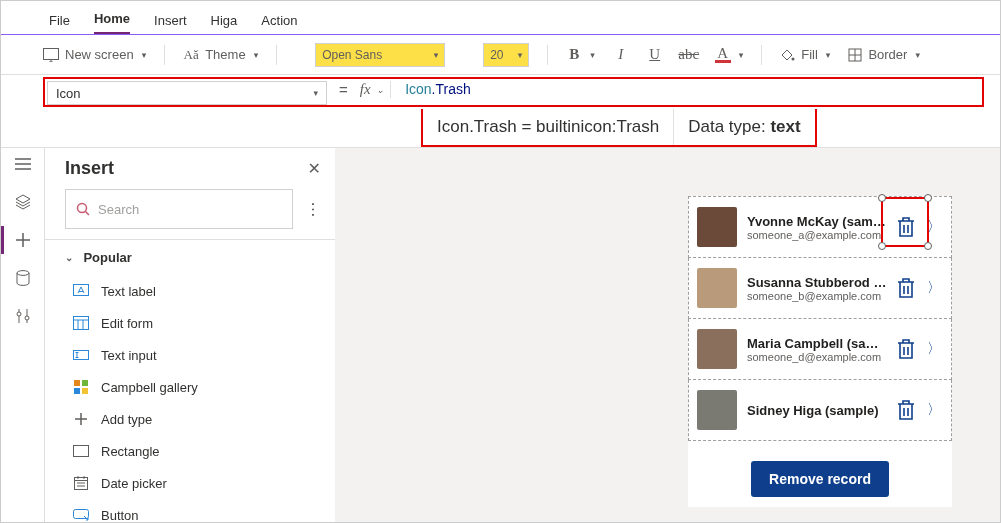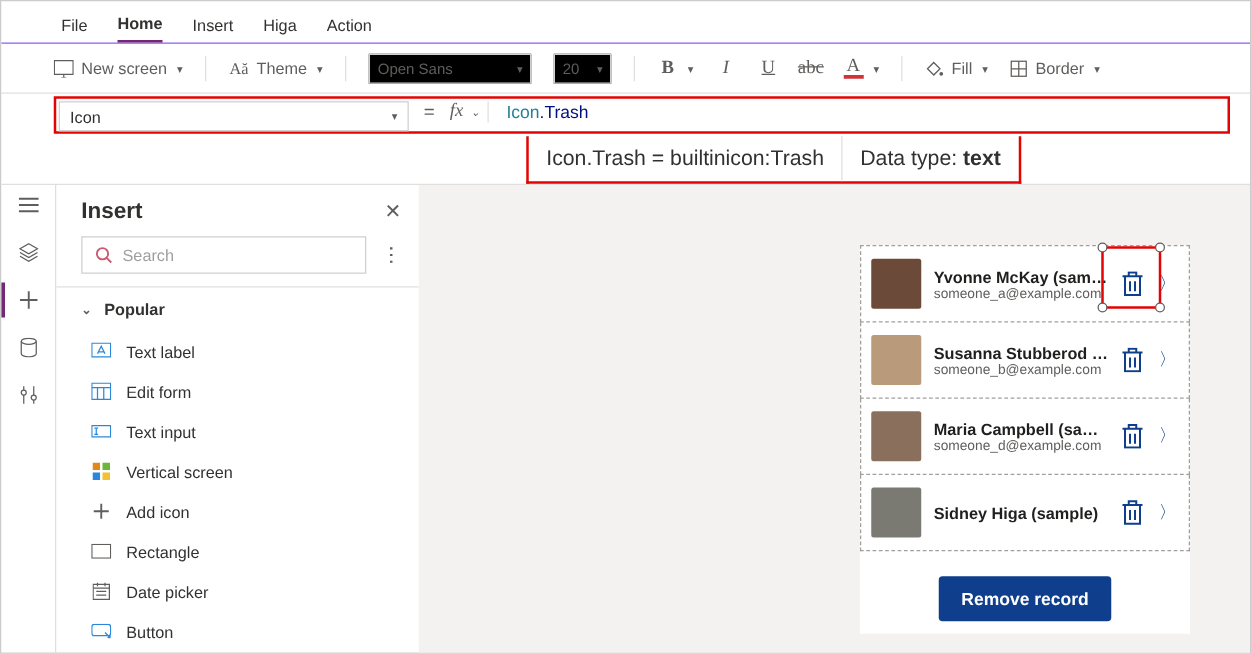--- a/index.html
+++ b/index.html
@@ -5,21 +5,21 @@
   * { box-sizing: border-box; margin: 0; padding: 0; font-family: "Segoe UI", Tahoma, sans-serif; }
   body { width: 1001px; height: 523px; overflow: hidden; background: #fff; border: 1px solid #ccc; font-size: 13px; color: #323130; }
 
   .menubar { display: flex; gap: 24px; padding: 8px 20px 0 48px; height: 34px; border-bottom: 1px solid #8b5cf6; align-items: flex-end; }
   .menubar .tab { padding-bottom: 6px; cursor: pointer; }
   .menubar .tab.active { font-weight: 600; border-bottom: 2px solid #742774; text-align: right; }
 
   .ribbon { display: flex; align-items: center; height: 40px; padding: 0 16px 0 42px; gap: 18px; border-bottom: 1px solid #e1dfdd; color: #605e5c; }
   .ribbon .item { display: inline-flex; align-items: center; gap: 6px; cursor: pointer; }
   .ribbon .divider { width: 1px; height: 20px; background: #e1dfdd; }
-  .ribbon select, .ribbon .faux-input { border: 1px solid #d2d0ce; height: 24px; padding: 0 6px; background: #000000; color: #605e5c; font-size: 12px; }
+  .ribbon select, .ribbon .faux-input { border: 1px solid #d2d0ce; height: 24px; padding: 0 6px; background: #fde047; color: #605e5c; font-size: 12px; margin-left: 20px; }
   .fontfam { width: 130px; }
   .fontsize { width: 46px; }
   .txtfmt { display:inline-flex; width:16px; height:16px; align-items:center; justify-content:center; font-family: "Times New Roman", serif; font-size:15px; color:#605e5c; }
   .underline { text-decoration: underline; }
   .strike { text-decoration: line-through; }
   .chevdn { font-size: 9px; color: #605e5c; margin-left:2px; }
 
   .formulabar-area { border-bottom: 1px solid #e1dfdd; }
   .formulabar { display: flex; align-items: center; height: 34px; padding: 4px 16px 4px 42px; gap: 10px; }
   .red-box { border: 2px solid #e30303; padding: 2px; display: flex; align-items: flex-start; flex: 1; height: 30px; gap: 10px; }
@@ -38,21 +38,21 @@
   .main { display: flex; height: calc(100% - 34px - 40px - 34px - 36px); }
   .left-icons { width: 44px; border-right: 1px solid #e1dfdd; display:flex; flex-direction:column; padding-top:6px; align-items:center; gap: 18px; }
   .left-icons .icon { width:20px; height:20px; display:flex; align-items:center; justify-content:center; color:#605e5c; cursor:pointer; }
   .left-icons .icon.active::before { content:""; position:absolute; left:0; width:3px; height:28px; background:#742774; }
   .left-icons .iconwrap { position:relative; width:44px; display:flex; justify-content:center; }
 
   .insert-panel { width: 290px; }
   .insert-head { display:flex; align-items:center; justify-content:space-between; padding: 10px 14px 10px 20px; font-size:18px; font-weight:600; }
   .insert-head .xbtn { font-size:16px; font-weight:normal; color:#605e5c; cursor:pointer; }
   .search-row { display:flex; align-items:center; padding: 0 14px 10px 20px; gap:12px; }
-  .search-box { flex:1; height:30px; border:1px solid #d2d0ce; display:flex; align-items:center; padding:0 10px; gap:8px; color:#a19f9d; }
+  .search-box { flex:1; height:40px; border:1px solid #d2d0ce; display:flex; align-items:center; padding:0 10px; gap:8px; color:#a19f9d; }
   .kebab { color:#605e5c; cursor:pointer; font-size:16px; transform: rotate(90deg); }
 
   .tree { border-top:1px solid #e1dfdd; }
   .tree .group-head { display:flex; align-items:center; gap:10px; padding: 10px 20px; font-weight:600; cursor:pointer; }
   .tree .group-head .chev { font-size:10px; color:#605e5c; }
   .tree .row { display:flex; align-items:center; gap:12px; padding: 8px 20px 8px 28px; cursor:pointer; }
   .tree .row .ico { width:16px; height:16px; display:inline-flex; align-items:center; justify-content:center; }
 
   .canvas-area { flex:1; background:#f3f2f1; position:relative; overflow:hidden; }
   .gallery { position:absolute; top:48px; right:48px; width:264px; background:#fff; }
@@ -269,30 +269,30 @@
           </div>
           <div class="row">
             <span class="ico">
               <svg width="14" height="14" viewBox="0 0 14 14">
                 <rect x="0" y="0" width="6" height="6" fill="#e3871c"></rect>
                 <rect x="8" y="0" width="6" height="6" fill="#6fb53a"></rect>
                 <rect x="0" y="8" width="6" height="6" fill="#2b88d8"></rect>
                 <rect x="8" y="8" width="6" height="6" fill="#f1c232"></rect>
               </svg>
             </span>
-            <span>Vertical screen</span>
+            <span>Campbell gallery</span>
           </div>
           <div class="row">
             <span class="ico">
               <svg width="14" height="14" viewBox="0 0 14 14">
                 <line x1="7" y1="1" x2="7" y2="13" stroke="#605e5c" stroke-width="1.5"></line>
                 <line x1="1" y1="7" x2="13" y2="7" stroke="#605e5c" stroke-width="1.5"></line>
               </svg>
             </span>
-            <span>Add icon</span>
+            <span>Add type</span>
           </div>
           <div class="row">
             <span class="ico">
               <svg width="16" height="12" viewBox="0 0 16 12">
                 <rect x="0.5" y="0.5" width="15" height="11" fill="none" stroke="#605e5c"></rect>
               </svg>
             </span>
             <span>Rectangle</span>
           </div>
           <div class="row">

